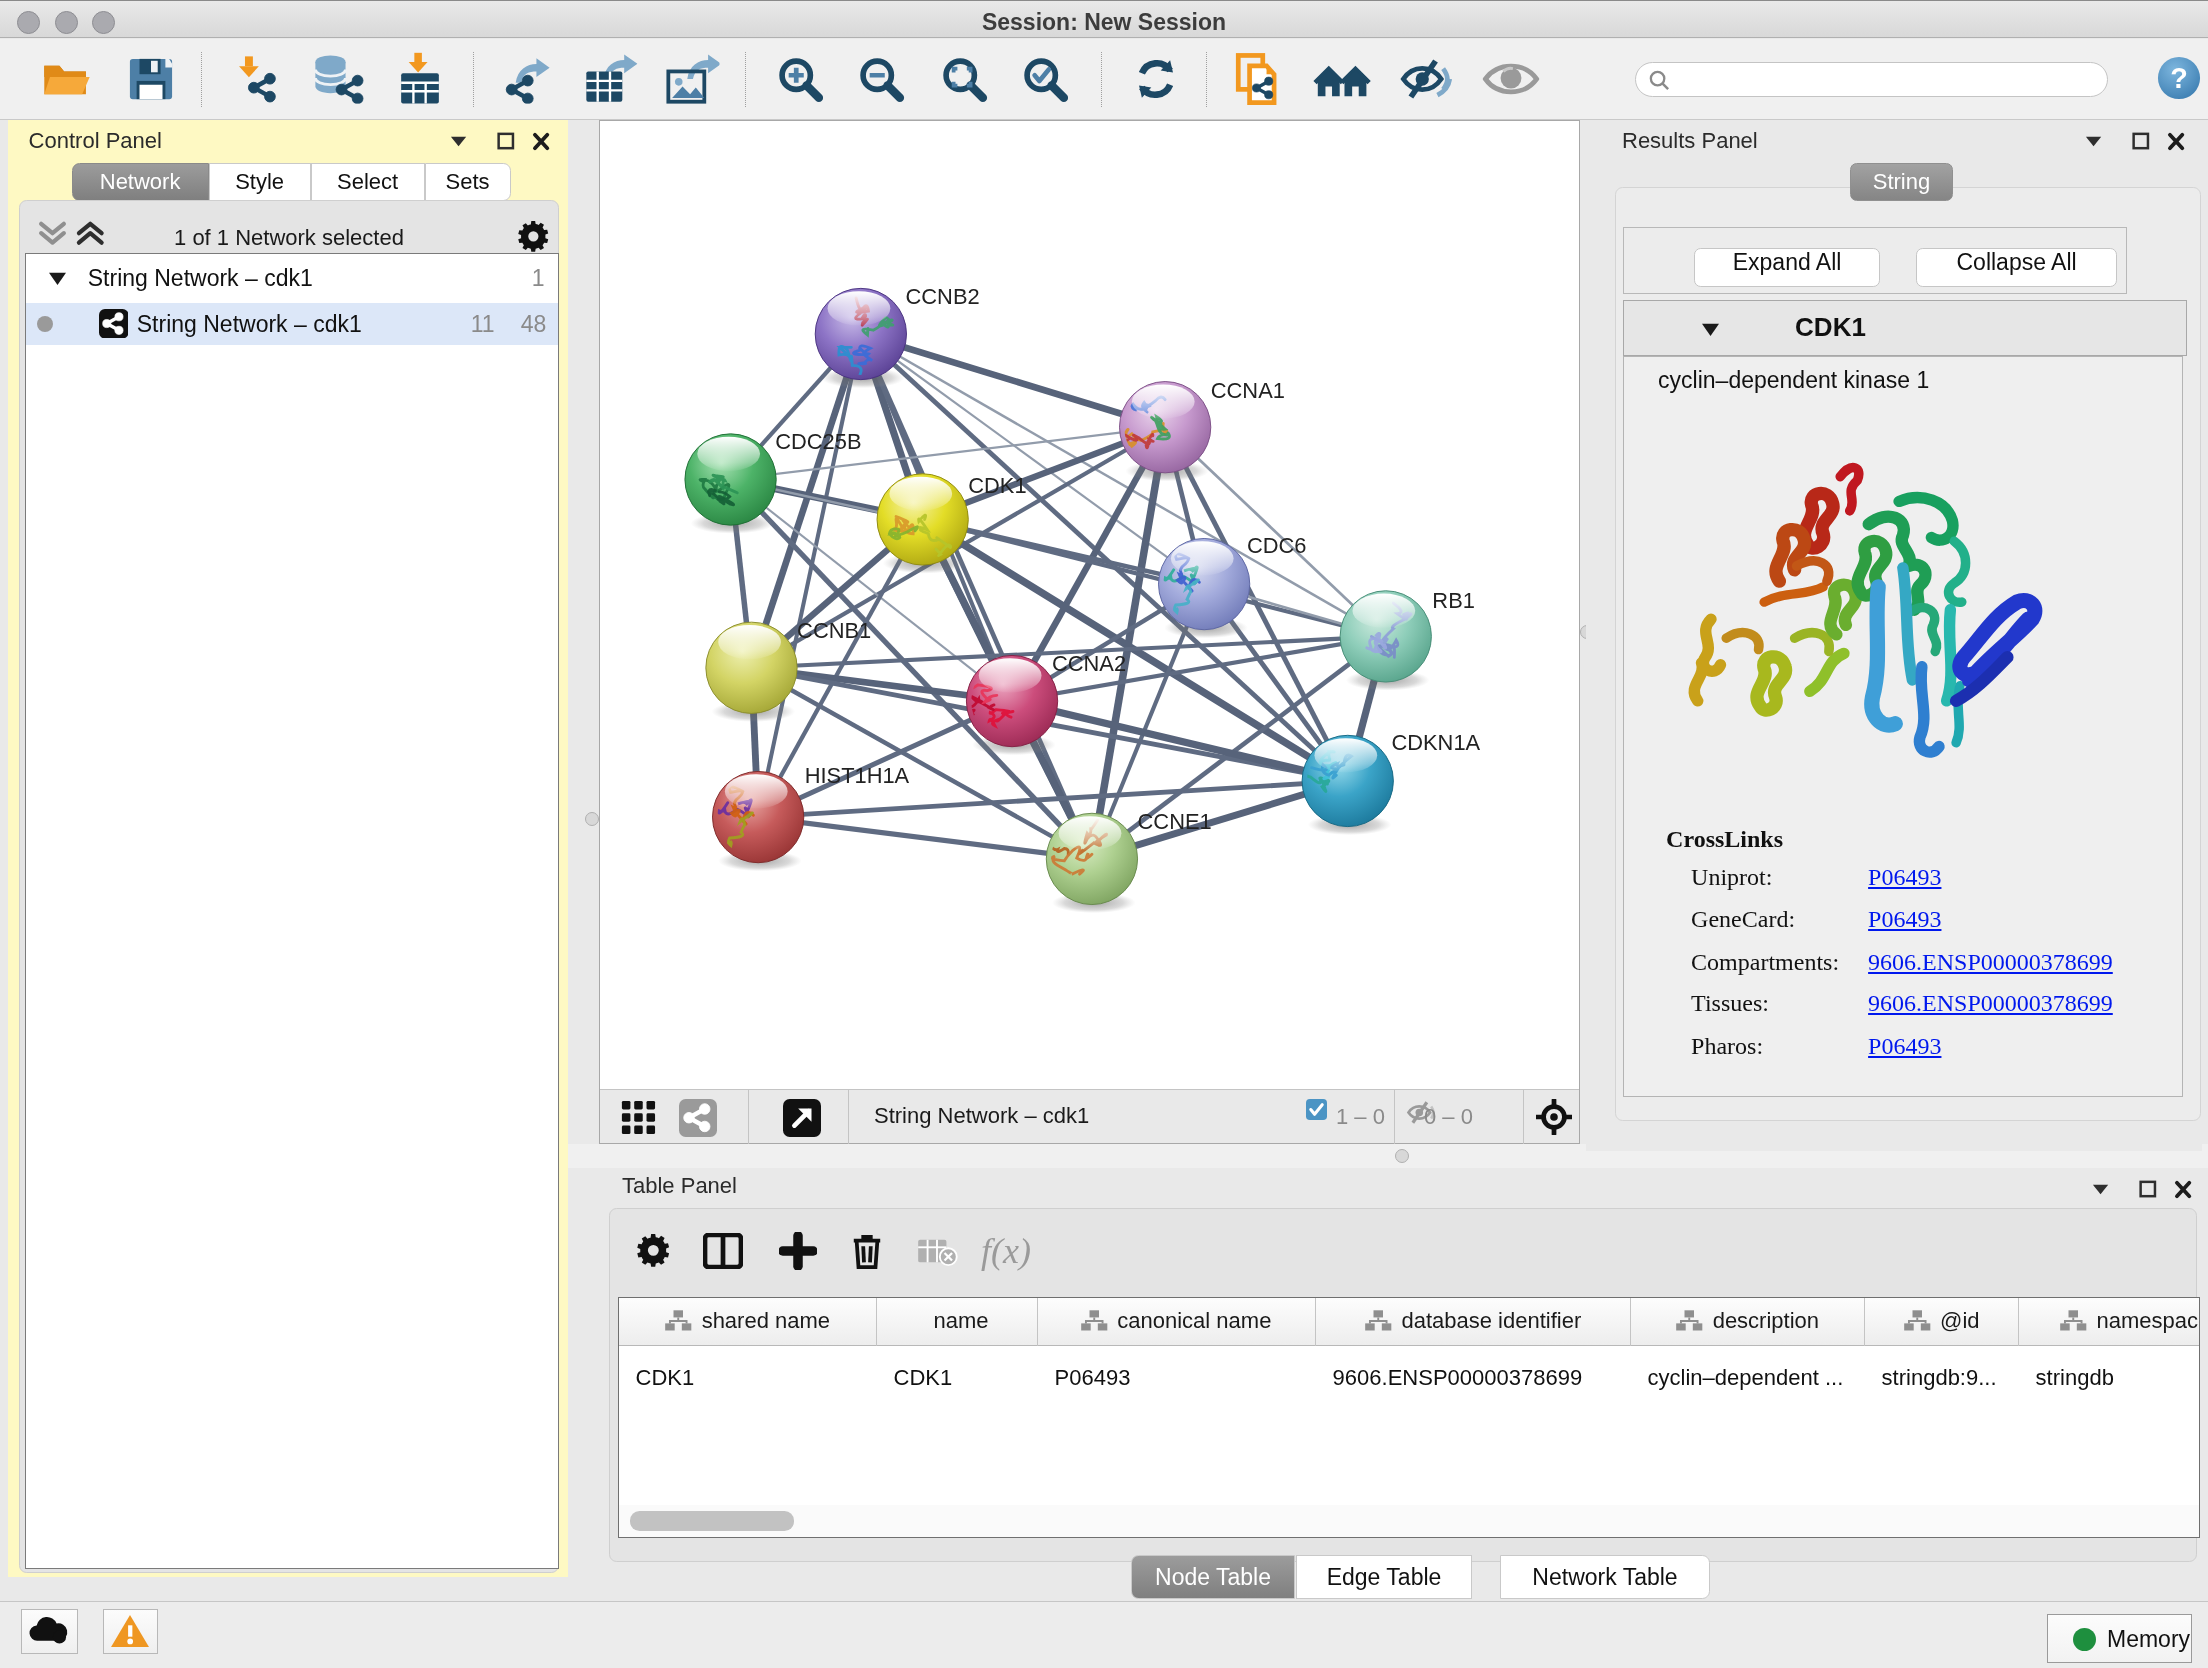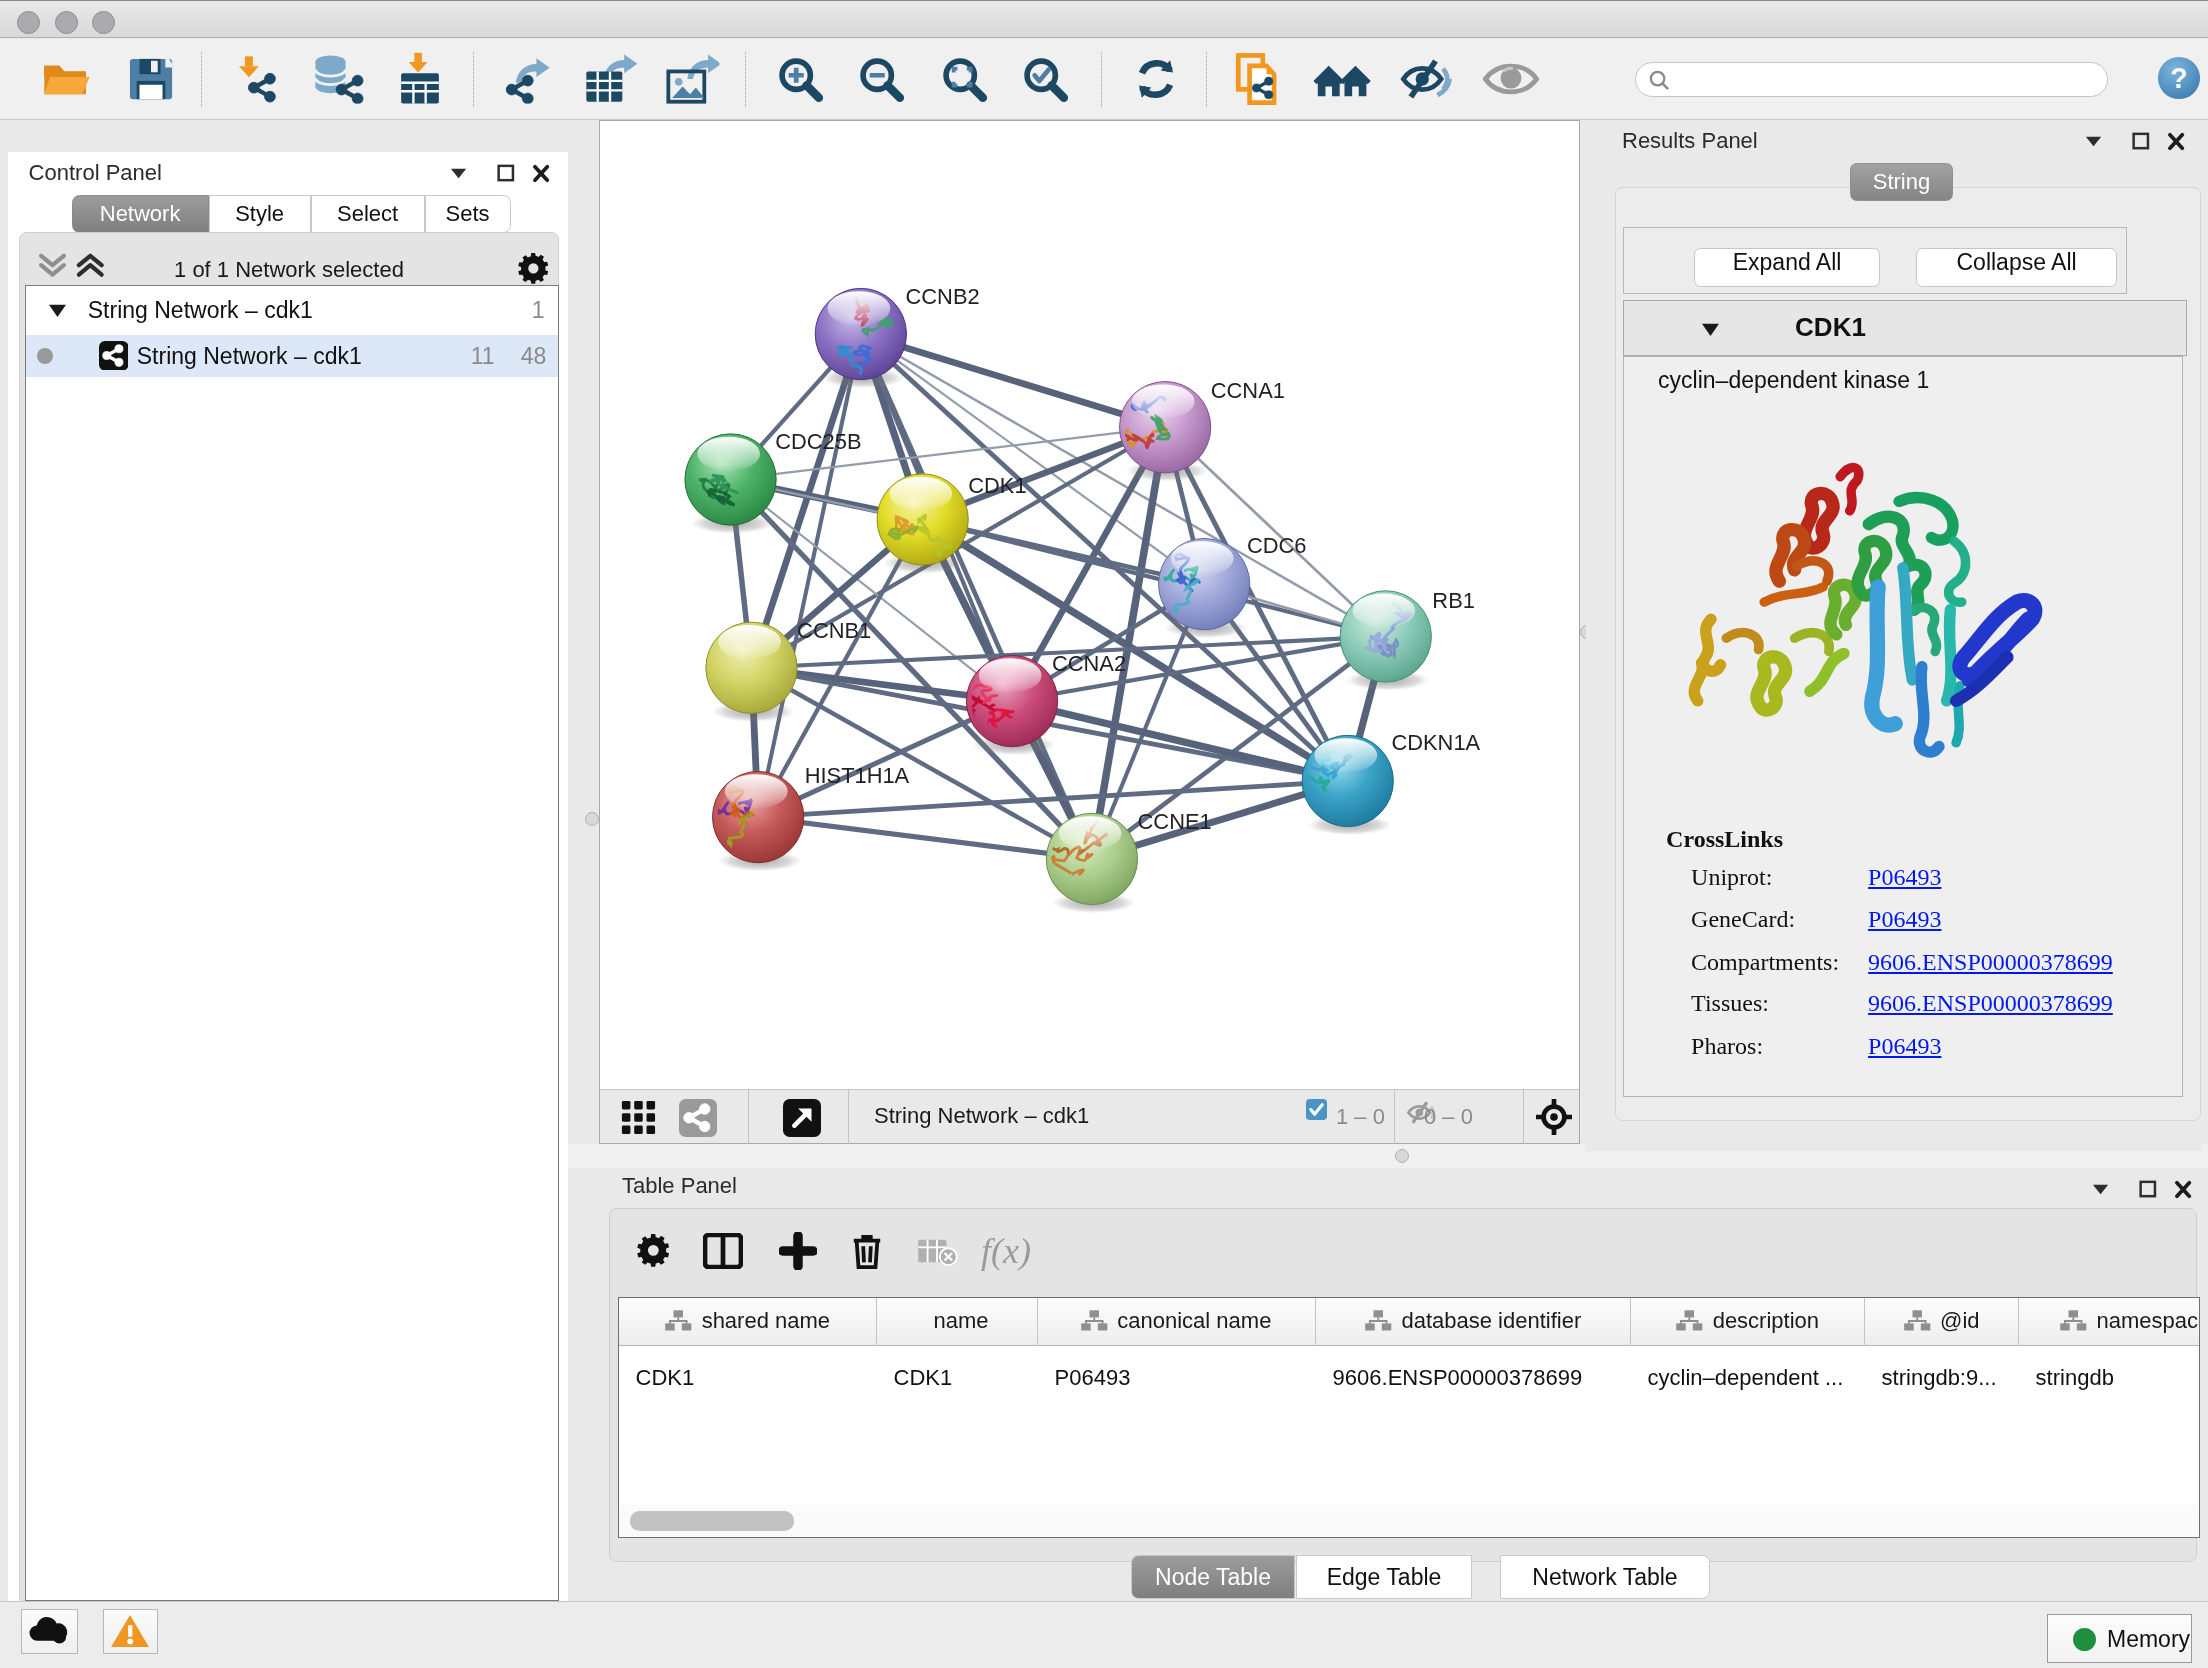--- a/index.html
+++ b/index.html
@@ -24,21 +24,21 @@
 .searchbox { position:absolute; left:1635px; top:23px; width:473px; height:35px;
   background:#ffffff; border:1.9px solid #c4c4c4; border-radius:18px; }
 .searchbox svg { position:absolute; left:11.4px; top:4.8px; }
 .helpbtn { position:absolute; left:2157px; top:17px; }
 
 
 .ptitle { position:absolute; font-size:22px; color:#2b2b2b; }
 .pbtns { position:absolute; top:11.4px; }
 
 
-.cpanel { position:absolute; left:7.6px; top:120px; width:560px; height:1457px; background:#ffffff;margin-top:32px; }
+.cpanel { position:absolute; left:7.6px; top:120px; width:560px; height:1457px; background:#fef9c3; }
 .tabbar { position:absolute; left:64px; top:43px; height:38px; }
 .tab { position:absolute; top:0; height:38px; font-size:22px; text-align:center;
   background:#ffffff; color:#111; border:1px solid #c9c9c9; line-height:36px; }
 .tab.sel { background:linear-gradient(#9c9c9c,#7f7f7f); color:#fff; border-color:#8a8a8a; }
 .cp-box { position:absolute; left:11.4px; top:80px; width:540px; height:1373px;
   border:1px solid #cfcfcf; border-radius:7.6px; background:#e4e4e4; }
 .cp-head { position:absolute; left:0; top:0; width:100%; height:52px; }
 .cp-count { position:absolute; width:100%; text-align:center; top:24px; font-size:22px; color:#1a1a1a; }
 .cp-list { position:absolute; left:4.8px; top:52px; width:534px; height:1316px;
   background:#ffffff; border:1.9px solid #7a7a7a; }
@@ -113,20 +113,21 @@
 .membtn { position:absolute; left:2047px; top:12.4px; width:145px; height:49px;
   background:linear-gradient(#fcfcfc,#f2f2f2); border:1.9px solid #9a9a9a; font-size:23px;
   color:#111; }
 </style></head>
 <body>
 
 <div class="titlebar">
   <div class="tl" style="left:17px;"></div>
   <div class="tl" style="left:55px;"></div>
   <div class="tl" style="left:92px;"></div>
+  <div class="wtitle">Session: New Session</div>
 </div>
 
 <div class="toolbar">
     <div class="tbi" style="left:67px;">
       <svg width="53" height="46" viewBox="0 0 56 48">
         <path d="M4 10 h16 l5 6 h23 v6 H4 z" fill="#c87a15"></path>
         <path d="M4 10 h16 l5 6 h23 v24 H4 z" fill="#e08a17"></path>
         <path d="M10 22 h42 l-8 18 H4 z" fill="#f6a93a"></path>
       </svg>
     </div>

